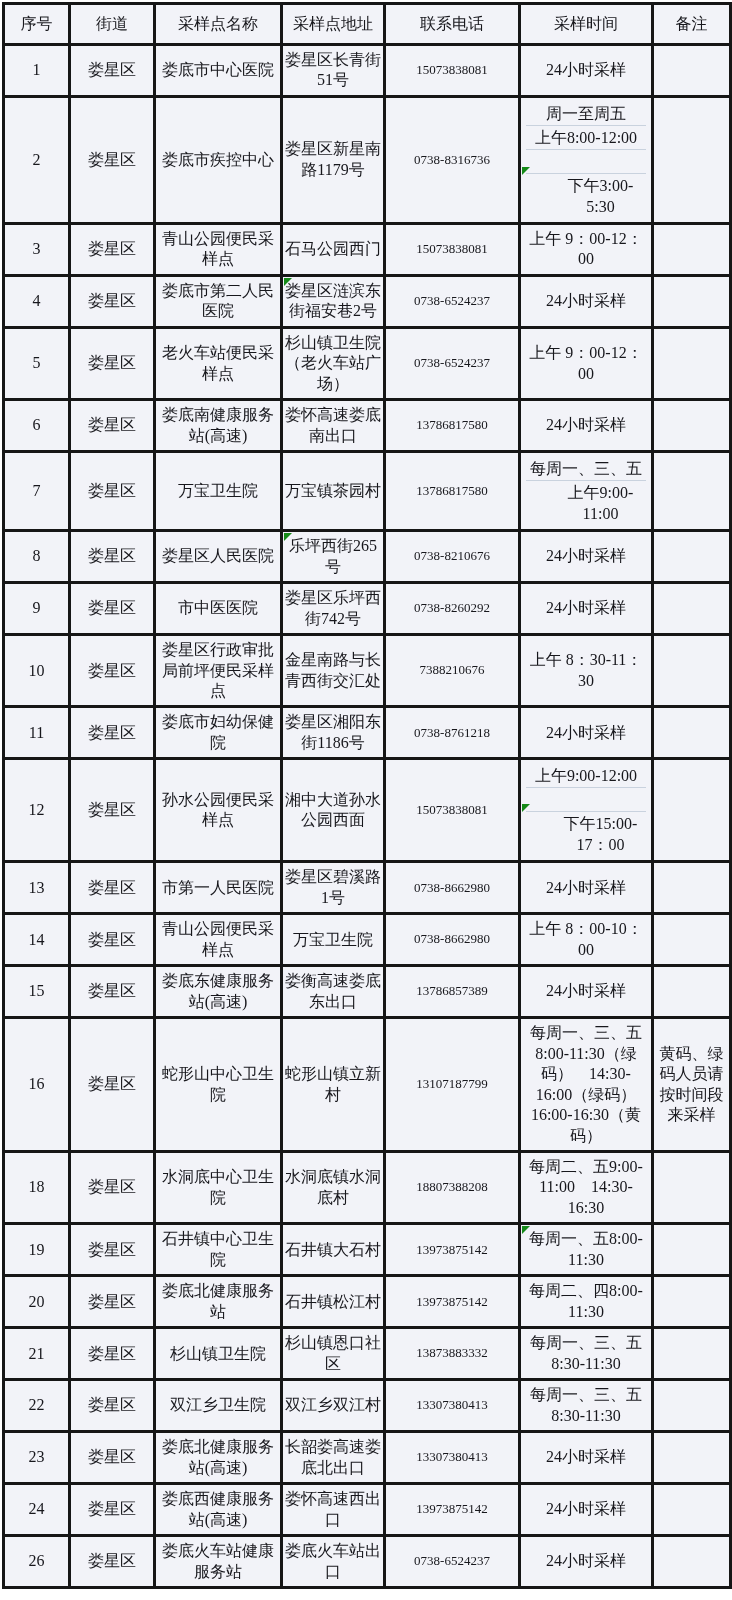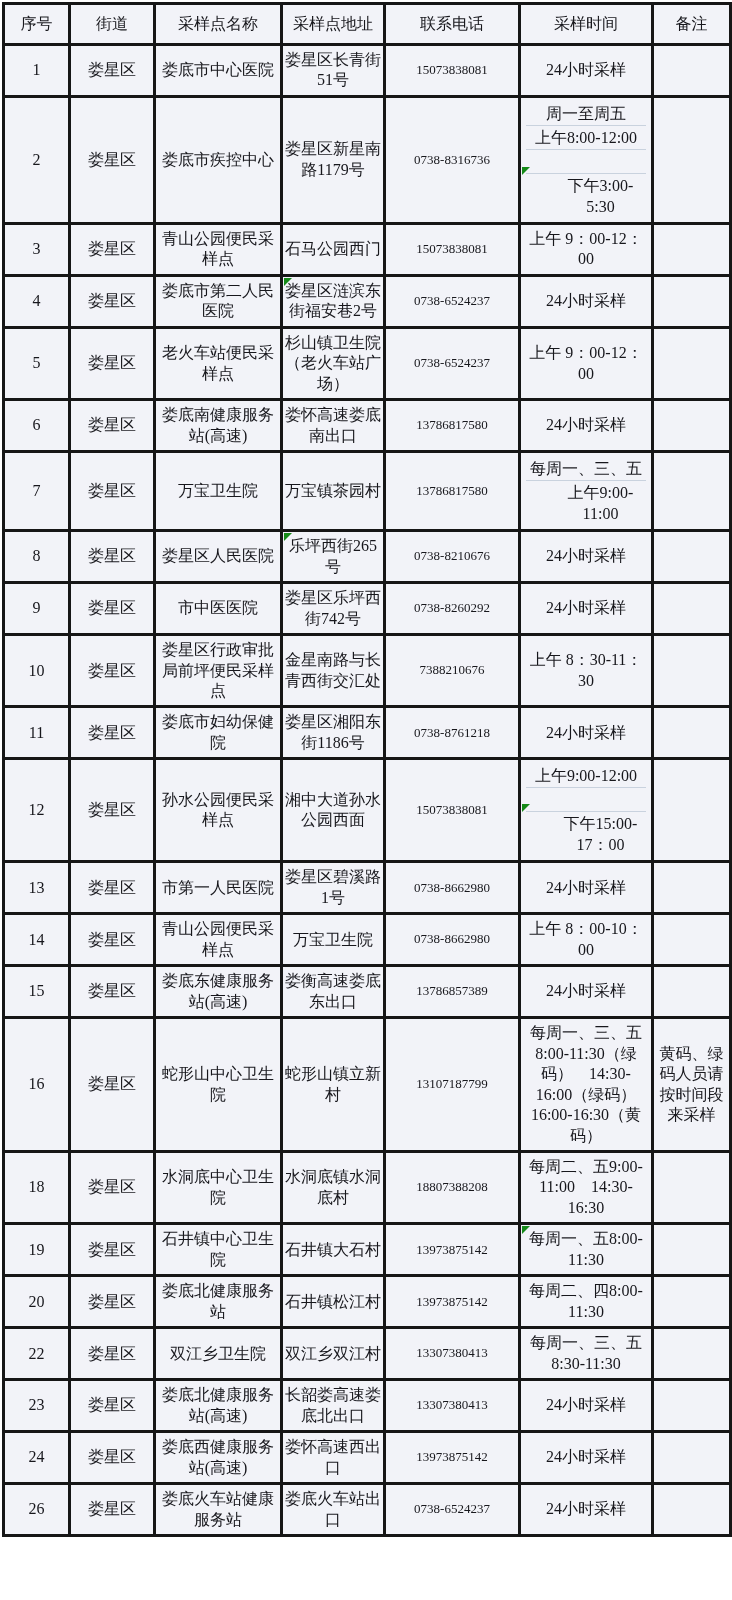--- a/index.html
+++ b/index.html
@@ -253,20 +253,29 @@
         <tr>
           <td>20</td>
           <td>娄星区</td>
           <td>娄底北健康服务站</td>
           <td>石井镇松江村</td>
           <td class="c-phone">13973875142</td>
           <td>每周二、四8:00-11:30</td>
           <td></td>
         </tr>
         <tr>
+          <td>21</td>
+          <td>娄星区</td>
+          <td>杉山镇卫生院</td>
+          <td>杉山镇恩口社区</td>
+          <td class="c-phone">13873883332</td>
+          <td>每周一、三、五 8:30-11:30</td>
+          <td></td>
+        </tr>
+        <tr>
           <td>22</td>
           <td>娄星区</td>
           <td>双江乡卫生院</td>
           <td>双江乡双江村</td>
           <td class="c-phone">13307380413</td>
           <td>每周一、三、五 8:30-11:30</td>
           <td></td>
         </tr>
         <tr>
           <td>23</td>

